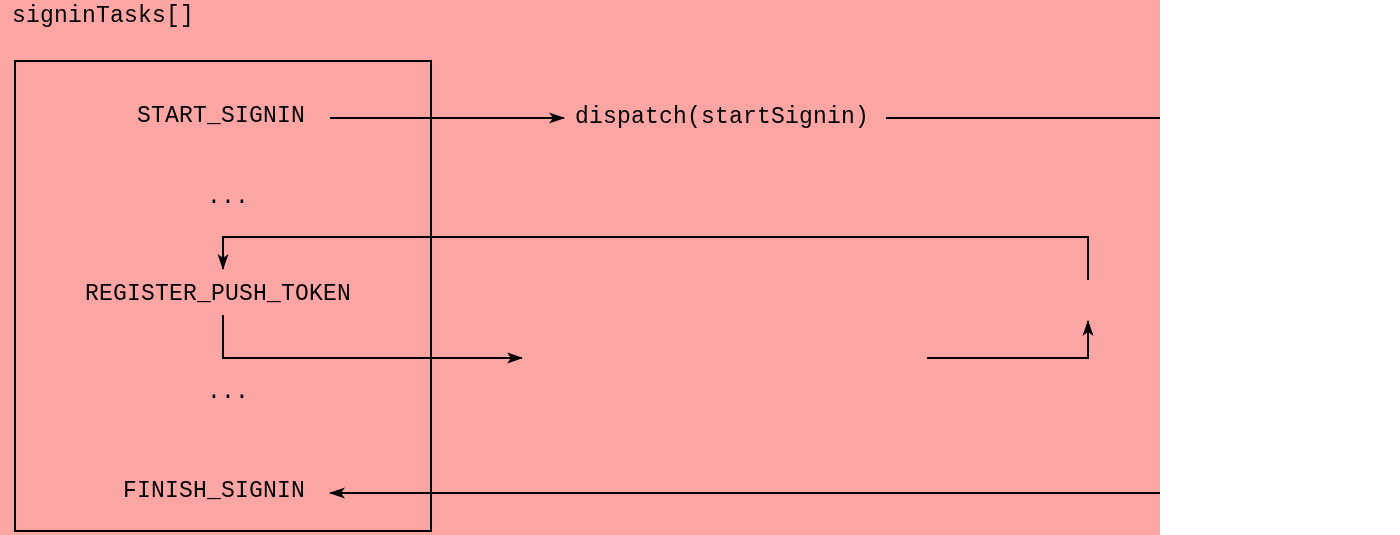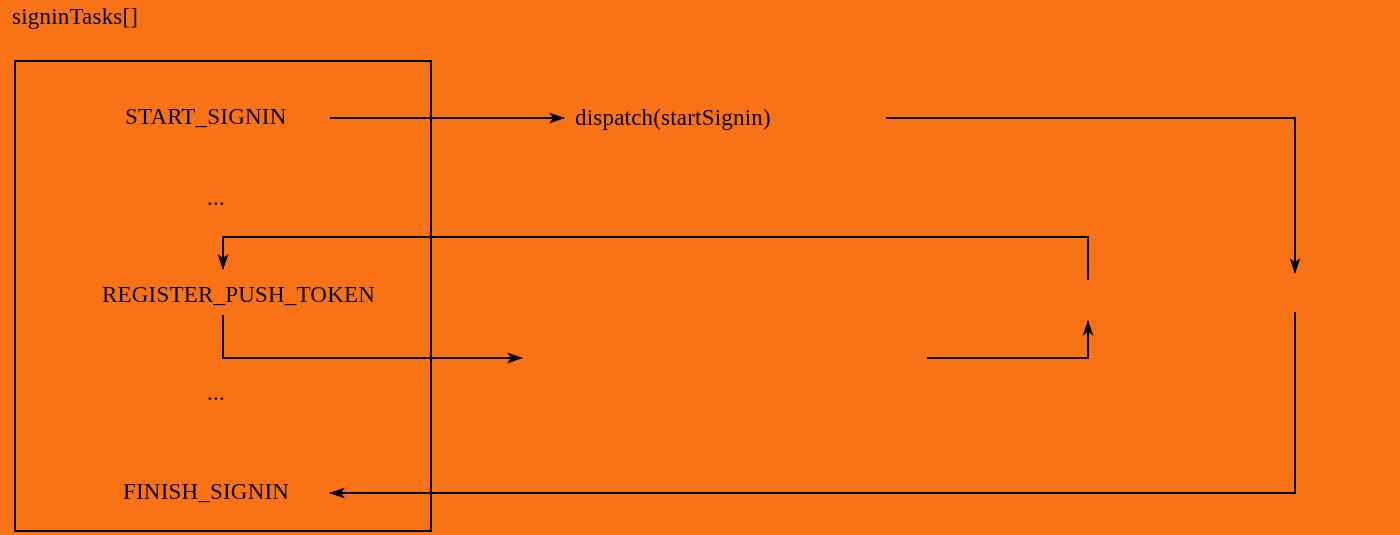--- a/index.html
+++ b/index.html
@@ -1,36 +1,36 @@
 <!DOCTYPE html>
 <html><head>
 <meta charset="utf-8">
 <style>
   html, body { margin: 0; padding: 0; background: #ffffff; }
   .canvas {
     position: relative;
-    width: 1400px;
+    width: 1160px;
     height: 535px;
-    background: #f97316;
-    font-family: Liberation Serif, serif;
+    background: #fca5a5;
+    font-family: Liberation Mono, monospace;
     overflow: hidden;
   }
   .lbl {
     position: absolute;
     transform: translateY(-50%);
     font-size: 23px;
     line-height: 1.2;
     color: #000000;
     white-space: pre;
     letter-spacing: 0.2px;
   }
   .title    { left: 12px;  top: 17px;  }
-  .t-start  { left: 125px; top: 117px; }
+  .t-start  { left: 137px; top: 117px; }
   .t-ell1   { left: 207px; top: 198px; }
-  .t-reg    { left: 102px;  top: 295px; }
+  .t-reg    { left: 85px;  top: 295px; }
   .t-ell2   { left: 207px; top: 393px; }
   .t-finish { left: 123px; top: 492px; }
   .d-start  { left: 575px; top: 118px; }
   .d-exec   { left: 983px; top: 297px; }
   .d-reg    { left: 535px; top: 359px; }
   .tasks-box {
     position: absolute;
     left: 14px;
     top: 60px;
     width: 414px;

